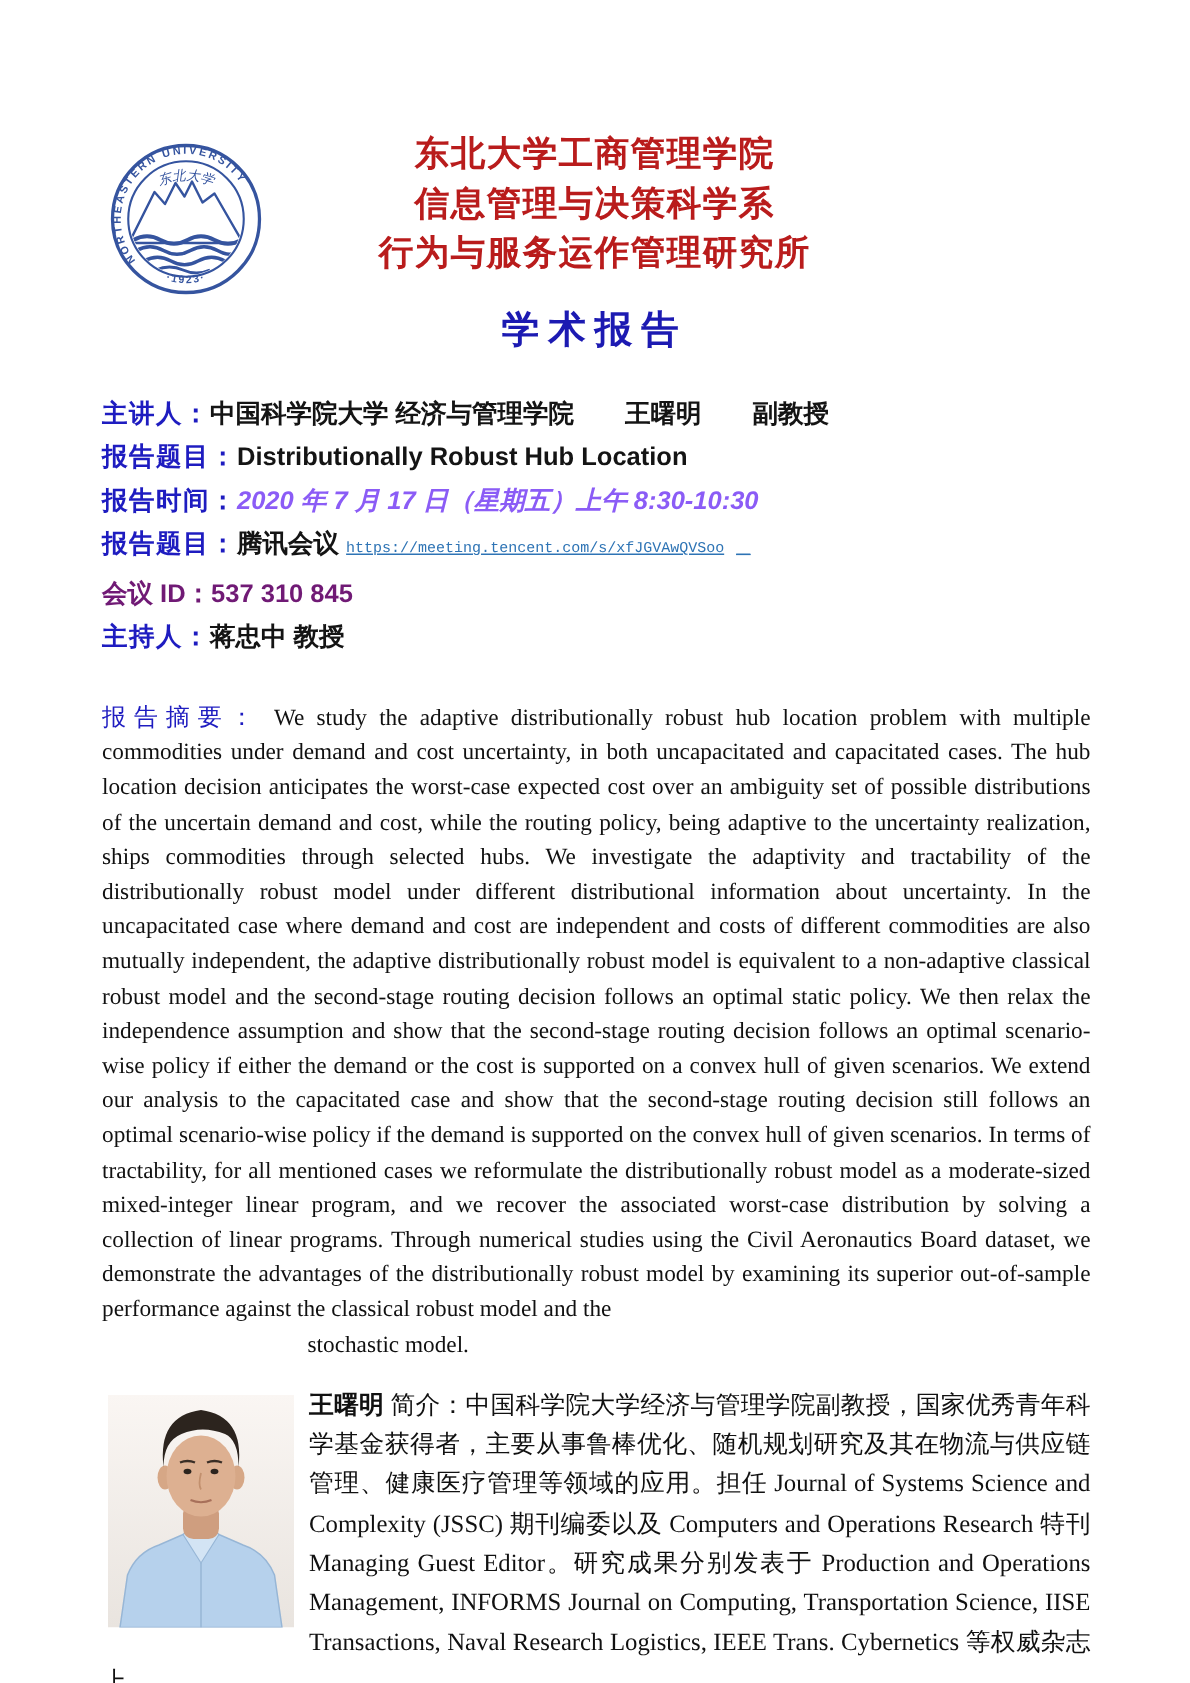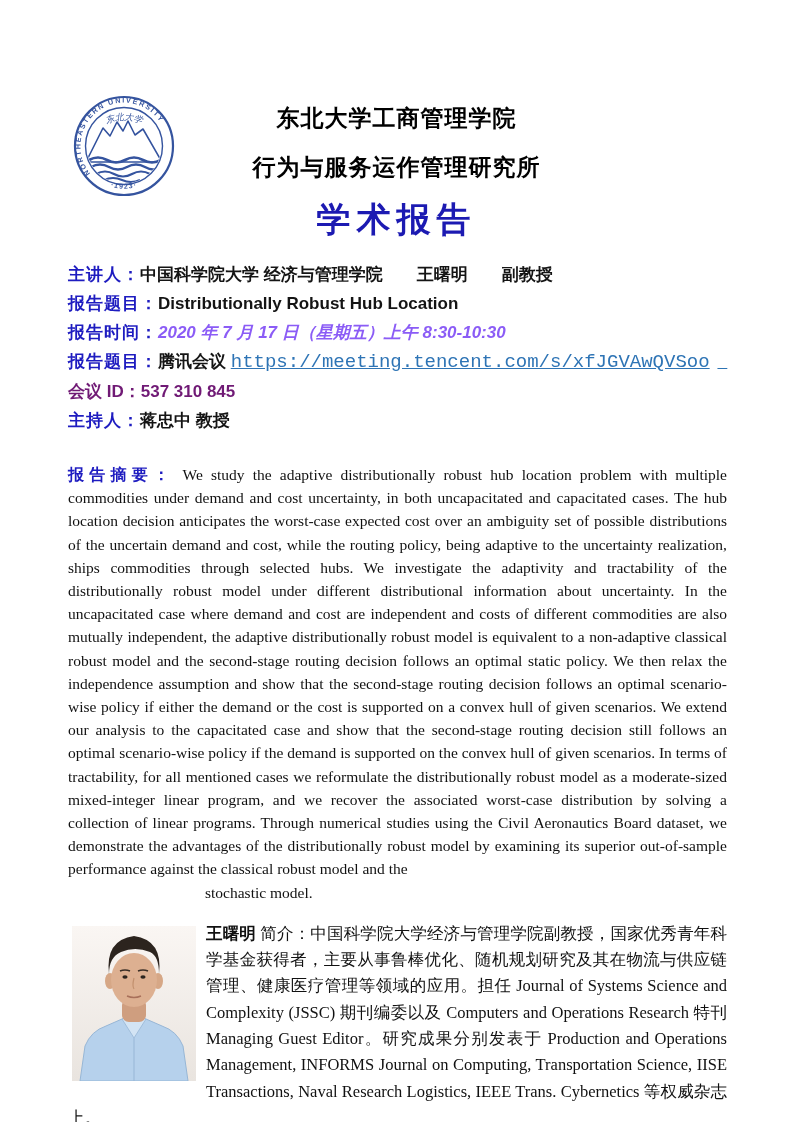--- a/index.html
+++ b/index.html
@@ -5,48 +5,47 @@
   html,body{margin:0;padding:0;background:#ffffff;}
   .page{
     position:relative;width:793px;height:1122px;margin:0 auto;background:#ffffff;
     font-family:"Liberation Sans",sans-serif;overflow:hidden;color:#141414;
   }
   
   .header{position:relative;padding-top:86px;}
   .logo{position:absolute;left:72px;top:88px;width:104px;height:112px;}
   .org-lines{width:100%;text-align:center;}
   .org-line{
-    color:#000000;font-weight:bold;font-size:23px;line-height:33px;letter-spacing:1px;
+    color:#b91c1c;font-weight:bold;font-size:23px;line-height:33px;letter-spacing:1px;
     font-family:"Liberation Sans",sans-serif;
-    margin-top:16px;
   }
   .main-title{
-    margin:14px 0 0 0;text-align:center;color:#1c1ab2;font-size:34px;font-weight:bold;
+    margin:14px 0 0 0;text-align:center;color:#1c1ab2;font-size:25px;font-weight:bold;
     letter-spacing:6px;line-height:42px;
   }
   
   .info{margin:20px 68px 18px 68px;}
   .info-line{font-size:17px;line-height:29px;font-weight:bold;white-space:nowrap;}
   .lbl{color:#1e1cc0;letter-spacing:1px;}
   .val{color:#141414;}
   .val-en{font-family:Liberation Sans, sans-serif;}
   .val-red{color:#8b5cf6;font-style:italic;}
   .id-line{color:#701a75;}
   .meeting-link{
     font-family:"Liberation Mono","DejaVu Sans Mono",monospace;color:#2e74b5;
-    font-weight:normal;font-size:19px;text-decoration:underline;letter-spacing:0;
+    font-weight:normal;font-size:10px;text-decoration:underline;letter-spacing:0;
   }
   .link-suffix{color:#2e74b5;font-weight:bold;text-decoration:underline;margin-left:8px;}
   
   .abstract{
     margin:28px 66px 0 68px;text-align:justify;
     font-family:"Liberation Serif",serif;font-size:15.5px;line-height:23.2px;color:#111;
   }
   .abstract p{margin:0;}
-  .abstract .lbl{font-family:"Liberation Sans",sans-serif;font-size:16px;font-weight:bold;}
+  .abstract .lbl{font-family:"Liberation Sans",sans-serif;font-size:16px;font-weight:normal;}
   .abstract-last{text-indent:137px;text-align:left;}
   
   .bio{
     margin:16px 66px 0 68px;text-align:justify;
     font-family:"Liberation Serif",serif;font-size:16.5px;line-height:26.3px;color:#111;
   }
   .bio p{margin:0;}
   .photo{float:left;width:124px;height:155px;margin:6px 10px 2px 4px;}
   .bio-name{font-weight:bold;font-family:"Liberation Sans",sans-serif;}
 </style>
@@ -83,20 +82,21 @@
           <path d="M 17,72 Q 26,67 35,72 T 53,72 T 71,72 T 89,72" stroke-width="2.6"></path>
           <path d="M 19,79 Q 28,74 37,79 T 55,79 T 73,79 T 87,79" stroke-width="2.4"></path>
           <path d="M 24,86 Q 33,81 42,86 T 60,86 T 78,86" stroke-width="2.2"></path>
           <path d="M 32,92 Q 41,88 50,92 T 68,92" stroke-width="2"></path>
         </g>
       </g>
     </svg>
 
     <div class="org-lines">
       <div class="org-line">东北大学工商管理学院</div>
+      <div class="org-line">信息管理与决策科学系</div>
       <div class="org-line">行为与服务运作管理研究所</div>
     </div>
 
     <h1 class="main-title">学术报告</h1>
   </div>
 
   <div class="info">
 
     <div class="info-line">
       <span class="lbl">主讲人：</span><span class="val">中国科学院大学 经济与管理学院　　王曙明　　副教授</span>

